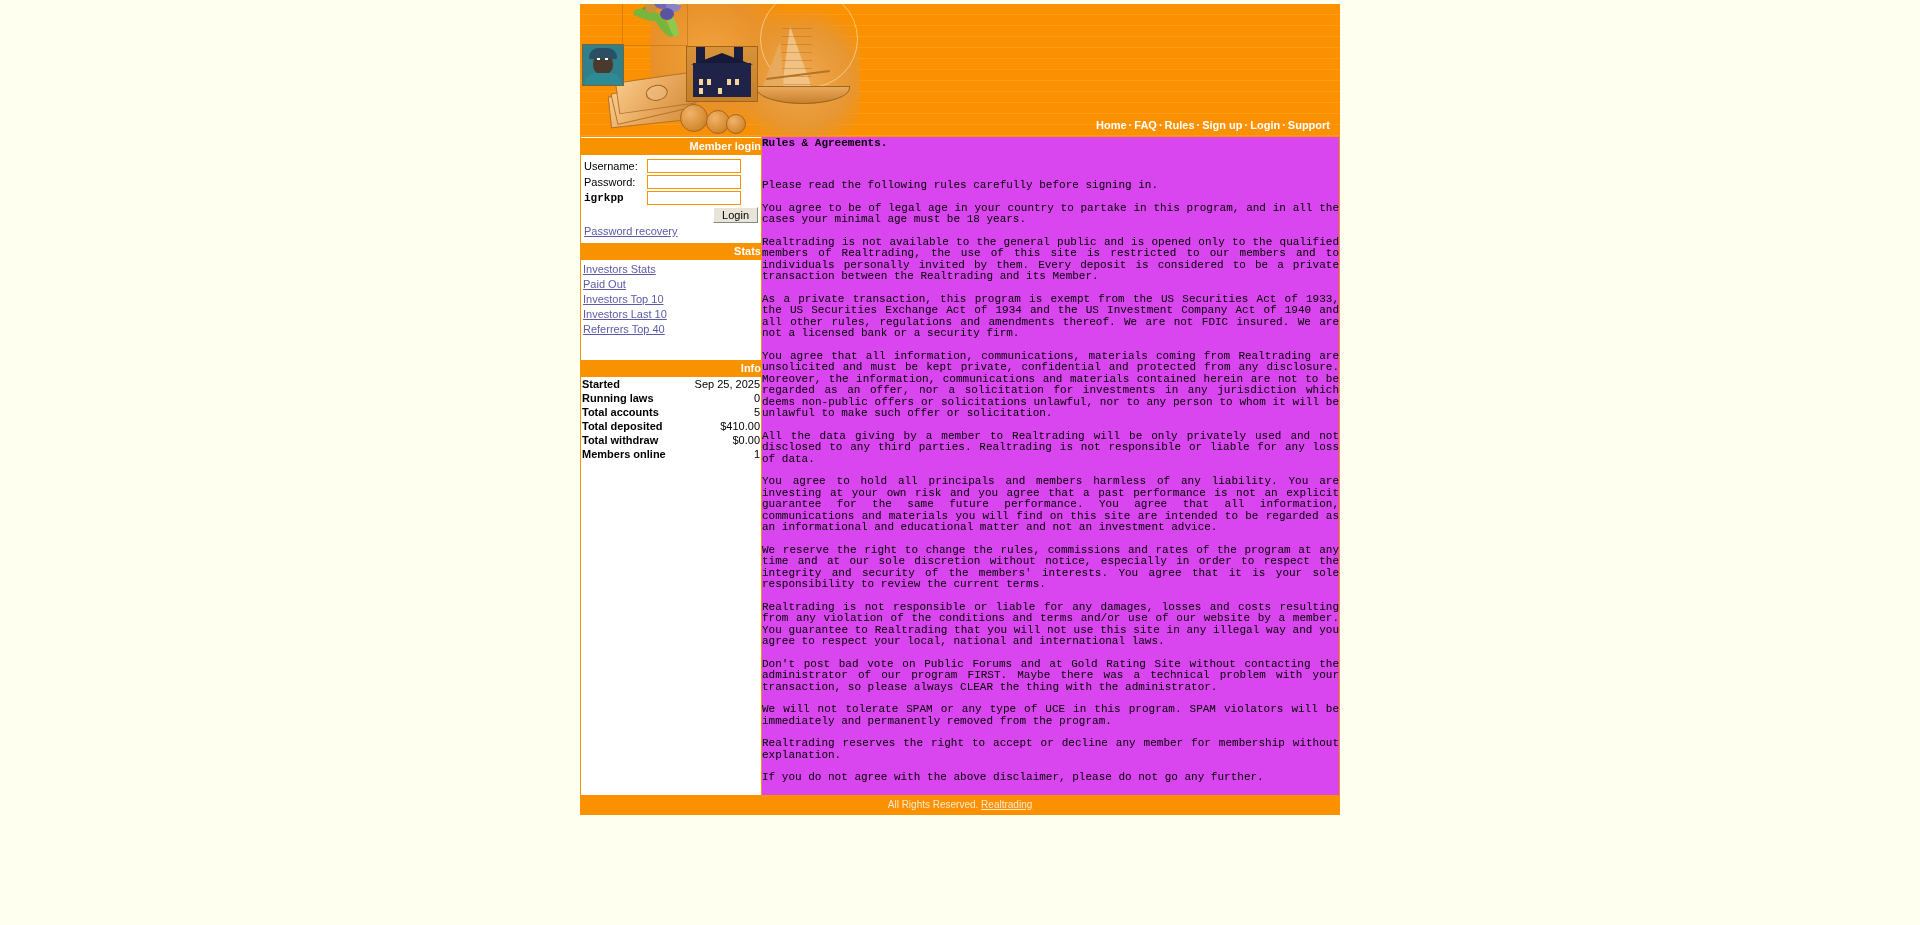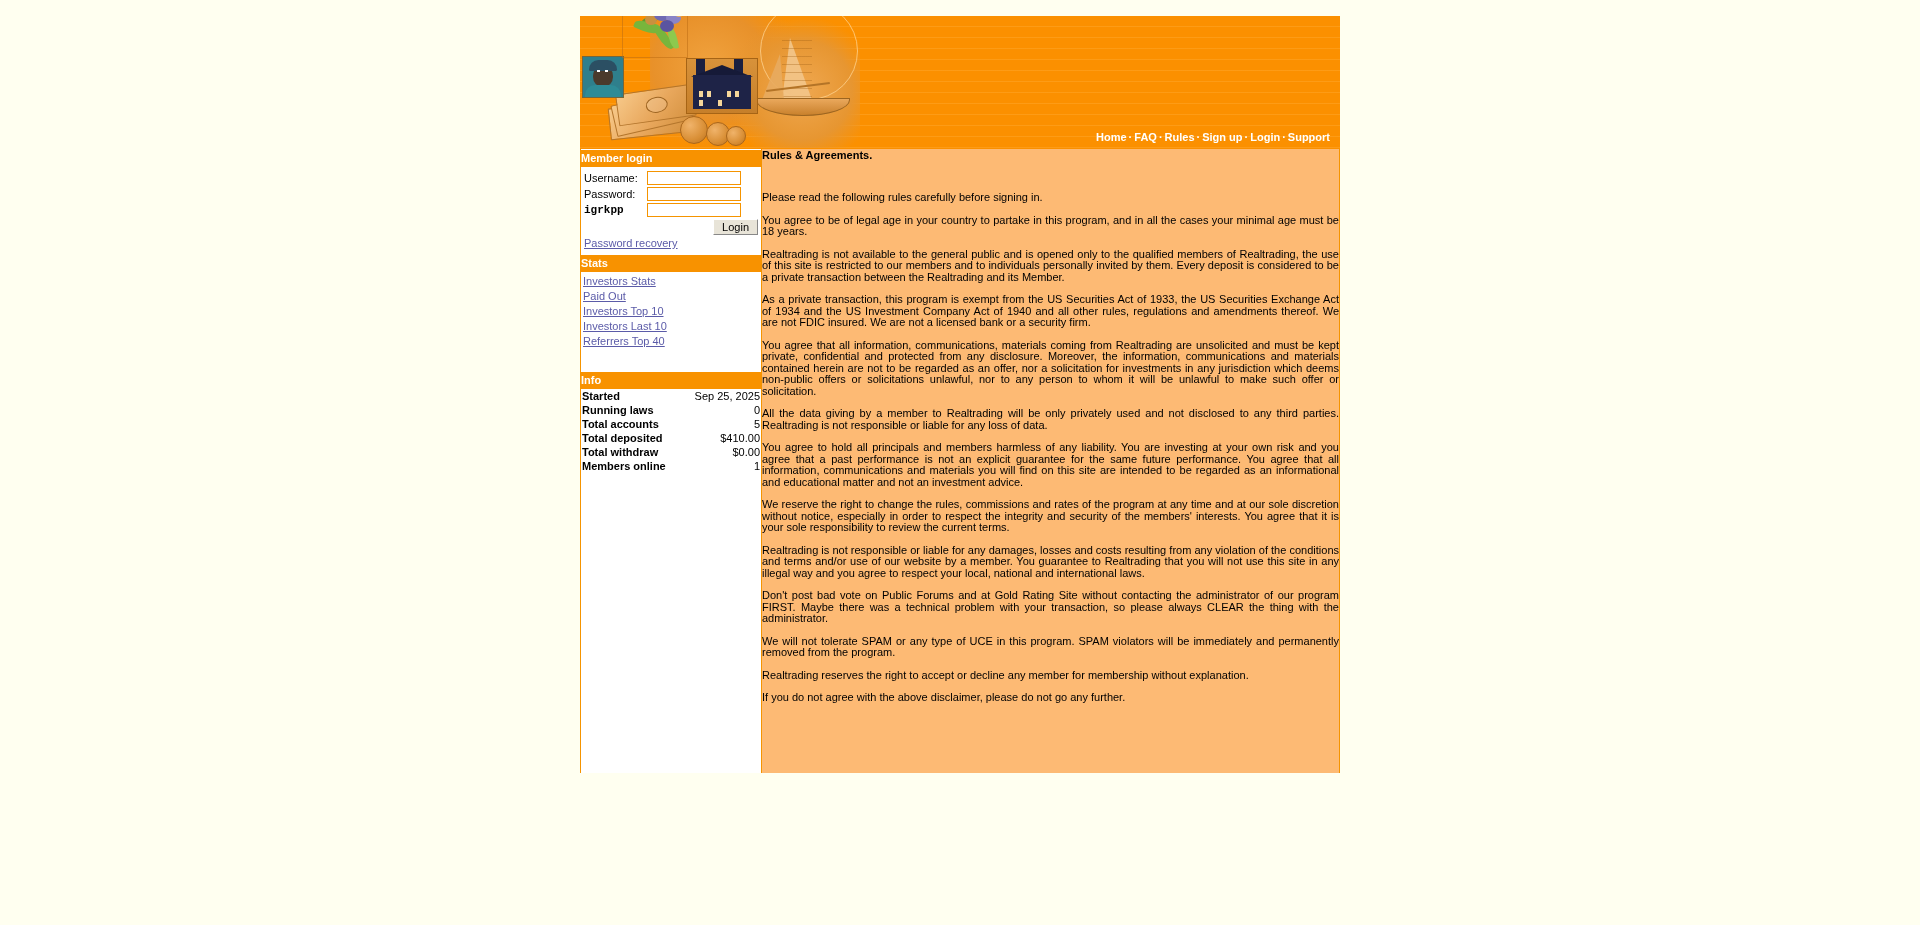--- a/index.html
+++ b/index.html
@@ -13,21 +13,21 @@
   }
   body {
     width: 1920px;
     height: 925px;
     overflow: hidden;
   }
 
   
   #page-wrap {
     width: 760px;
-    margin: 16px auto;
+    margin: 4px auto;
     position: relative;
   }
 
   
   #banner {
     position: relative;
     height: 133px;
     background: #fb9000;
     overflow: hidden;
   }
@@ -301,32 +301,33 @@
     padding: 0;
   }
   #col-left {
     width: 180px;
     border-right: 1px solid #f59400;
     border-left: 1px solid #f59400;
     background: #ffffff;
   }
   #col-right {
     border-right: 1px solid #f59400;
-    background: #fdba74;
+    background: #d946ef;
     padding: 6px 10px 10px 9px;
+    font-family: Liberation Mono, monospace;
   }
 
   
   .box { width: 100%; }
   .box-title {
     background: #f89200;
     color: #ffffff;
     font-weight: bold;
     font-size: 11px;
-    text-align: left;
+    text-align: right;
     padding: 2px 0 3px 0;
     border-top: 1px solid #ffffff;
   }
   .box-inner {
     padding: 3px 3px 4px 3px;
   }
 
   table.form-t { border-collapse: collapse; width: 100%; }
   table.form-t td { padding: 1px 0; font-size: 11px; color: #000; }
   td.lbl { white-space: nowrap; padding-right: 4px; }
@@ -607,14 +608,18 @@
         <p class="doc-p">Realtrading is not responsible or liable for any damages, losses and costs resulting from any violation of the conditions and terms and/or use of our website by a member. You guarantee to Realtrading that you will not use this site in any illegal way and you agree to respect your local, national and international laws.</p>
         <p class="doc-p">Don't post bad vote on Public Forums and at Gold Rating Site without contacting the administrator of our program FIRST. Maybe there was a technical problem with your transaction, so please always CLEAR the thing with the administrator.</p>
         <p class="doc-p">We will not tolerate SPAM or any type of UCE in this program. SPAM violators will be immediately and permanently removed from the program.</p>
         <p class="doc-p">Realtrading reserves the right to accept or decline any member for membership without explanation.</p>
         <p class="doc-p">If you do not agree with the above disclaimer, please do not go any further.</p>
       </td>
     </tr>
     </tbody>
   </table>
 
+  <div id="footer">
+    <span>All Rights Reserved.</span>
+    <a href="#">Realtrading</a>
+  </div>
 
 </div>
 
 </body></html>

